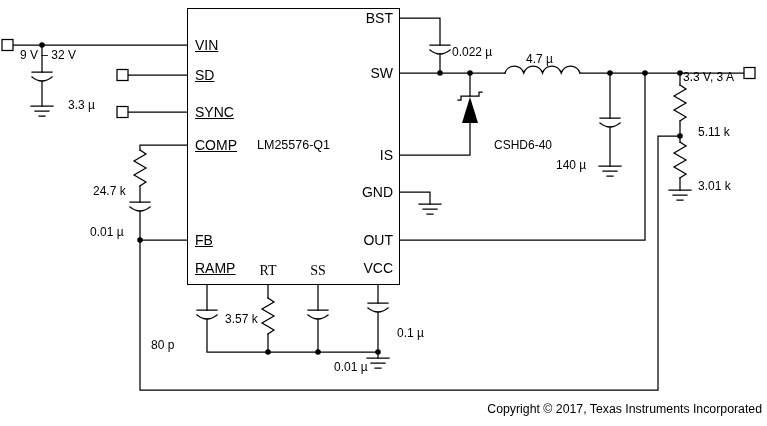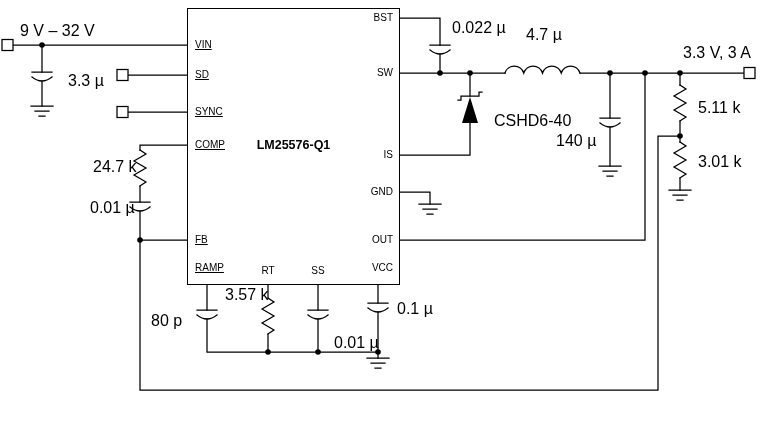--- a/index.html
+++ b/index.html
@@ -8,51 +8,51 @@
     width: 767px;
     height: 426px;
     background: #ffffff;
     font-family: "Liberation Sans", "DejaVu Sans", sans-serif;
     color: #000;
     overflow: hidden;
   }
   #wires-svg { position: absolute; left: 0; top: 0; }
   .lbl {
     position: absolute;
-    font-size: 16px;
+    font-size: 12px;
     line-height: 14px;
     white-space: nowrap;
     color: #000;
+    margin-top: 24px;
   }
   #ic-body {
     position: absolute;
     left: 187px; top: 8px;
     width: 213px; height: 277px;
     border: 1.4px solid #000;
     box-sizing: border-box;
     background: #fff;
   }
   .pin-label {
     position: absolute;
-    font-size: 10px;
+    font-size: 14px;
     line-height: 12px;
     white-space: nowrap;
     transform: translateY(-50%);
   }
   .pin-left { left: 195px; text-decoration: underline; }
   .pin-right { right: 374px; text-align: right; }
-  .pin-bottom { transform: translate(-50%, -50%); }
+  .pin-bottom { transform: translate(-50%, -50%); font-family: Liberation Serif, serif; }
   #ic-part-number {
     position: absolute;
     left: 187px; top: 145px;
     width: 213px;
     text-align: center;
     font-size: 12.5px;
     transform: translateY(-50%);
-    font-weight: bold;
   }
   #copyright {
     position: absolute;
     right: 5px; top: 402px;
     font-size: 12.3px;
     white-space: nowrap;
   }
 </style>
 </head>
 <body>
@@ -151,14 +151,15 @@
   <div class="lbl" style="left:334px; top:336px">0.01 µ</div>
   <div class="lbl" style="left:397px; top:302px">0.1 µ</div>
   <div class="lbl" style="left:452px; top:21px">0.022 µ</div>
   <div class="lbl" style="left:526px; top:28px">4.7 µ</div>
   <div class="lbl" style="left:494px; top:114px">CSHD6-40</div>
   <div class="lbl" style="left:556px; top:134px">140 µ</div>
   <div class="lbl" style="left:698px; top:101px">5.11 k</div>
   <div class="lbl" style="left:698px; top:155px">3.01 k</div>
   <div class="lbl" style="left:683px; top:46px">3.3 V, 3 A</div>
 
+  <div id="copyright">Copyright © 2017, Texas Instruments Incorporated</div>
 
 </div>
 
 </body></html>

